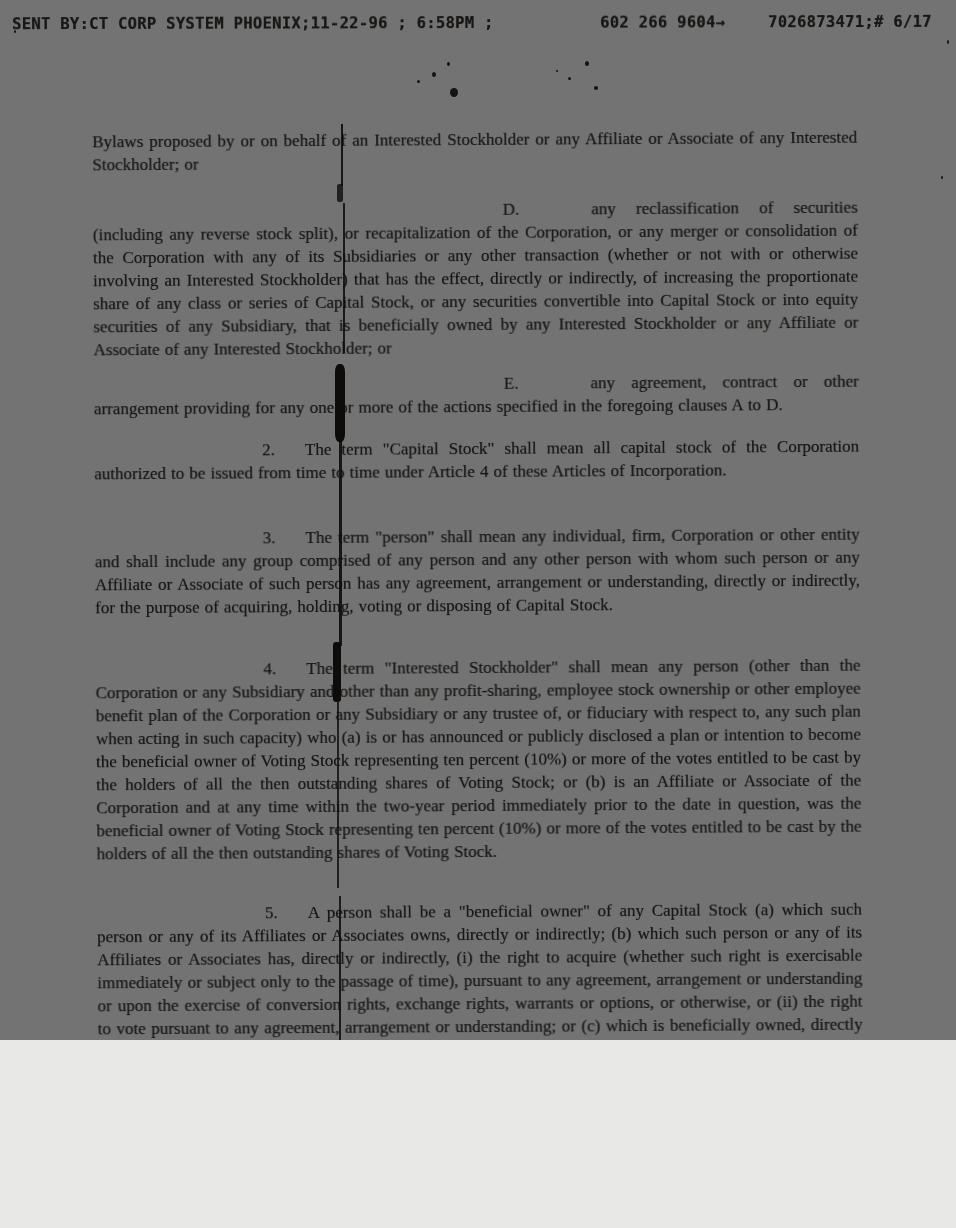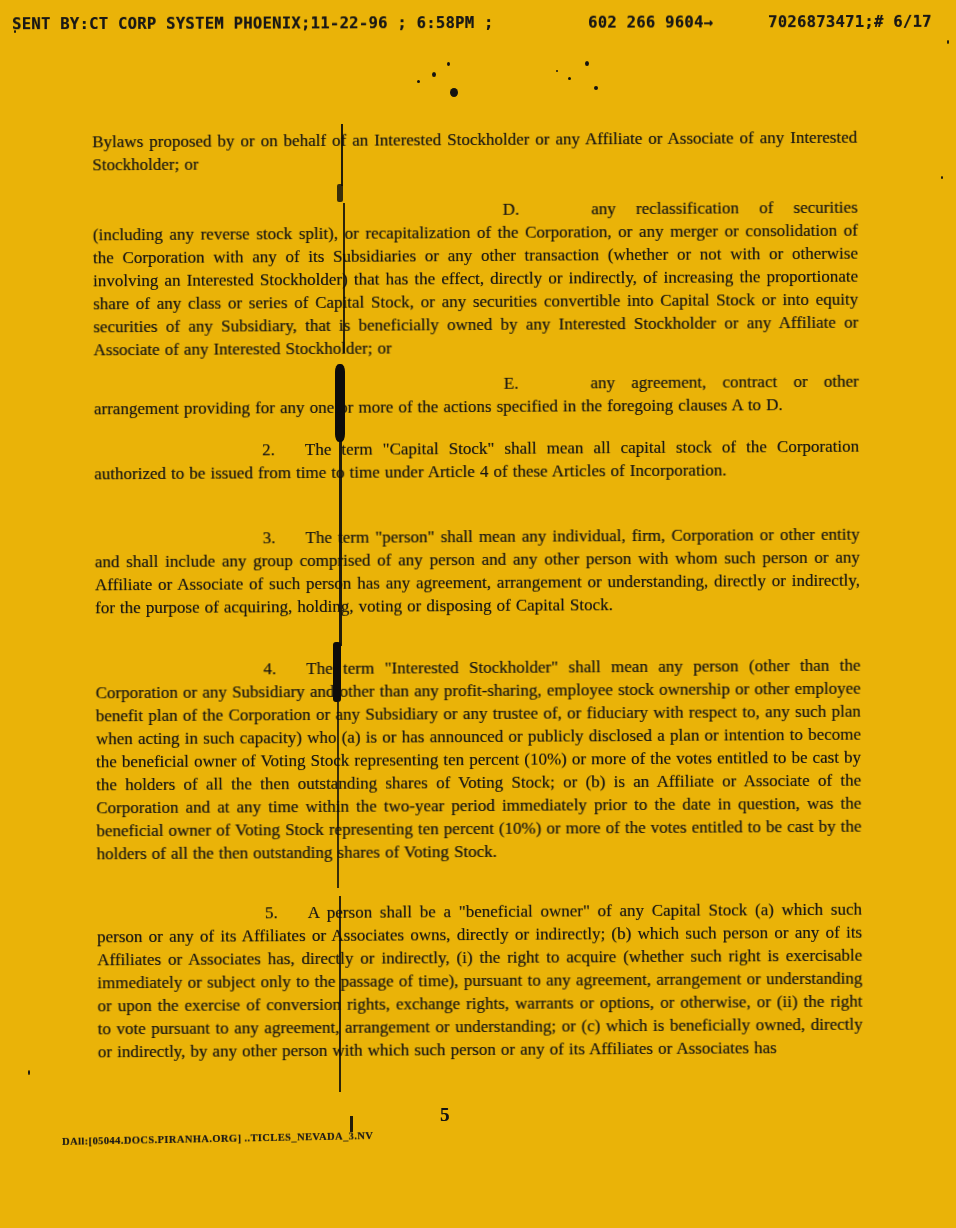--- a/index.html
+++ b/index.html
@@ -1,38 +1,38 @@
 <!DOCTYPE html>
 <html><head>
 <meta charset="utf-8">
 <title>Scanned Fax Page</title>
 <style>
   html,body{margin:0;padding:0;background:#e8e8e6;}
   .page{
     position:relative;
-    width:956px;height:1228px;
+    width:956px;height:1040px;
     margin:0 auto;
-    background:#eab308;
+    background:#737373;
     overflow:hidden;
     font-family:"Liberation Serif", serif;
     color:#151413;
   }
   
   .fax-header{
     position:absolute;top:14px;left:0;width:956px;height:26px;
     font-family:"DejaVu Sans Mono", monospace;
     font-weight:bold;font-size:15.5px;letter-spacing:0.3px;
     color:#181716;
     text-shadow:0.4px 0.3px 0 rgba(20,18,16,0.55);
     filter:blur(0.25px);
     transform:rotate(-0.15deg);
   }
   .fax-header .hseg{position:absolute;top:0;white-space:nowrap;}
   .h-left{left:12px;}
-  .h-phone{left:588px;}
+  .h-phone{left:600px;}
   .h-right{left:768px;}
 
   
   .doc-body{
     position:absolute;top:0;left:0;width:956px;height:1228px;
     transform:rotate(-0.35deg);
     transform-origin:480px 600px;
     filter:blur(0.28px);
   }
   .para{

